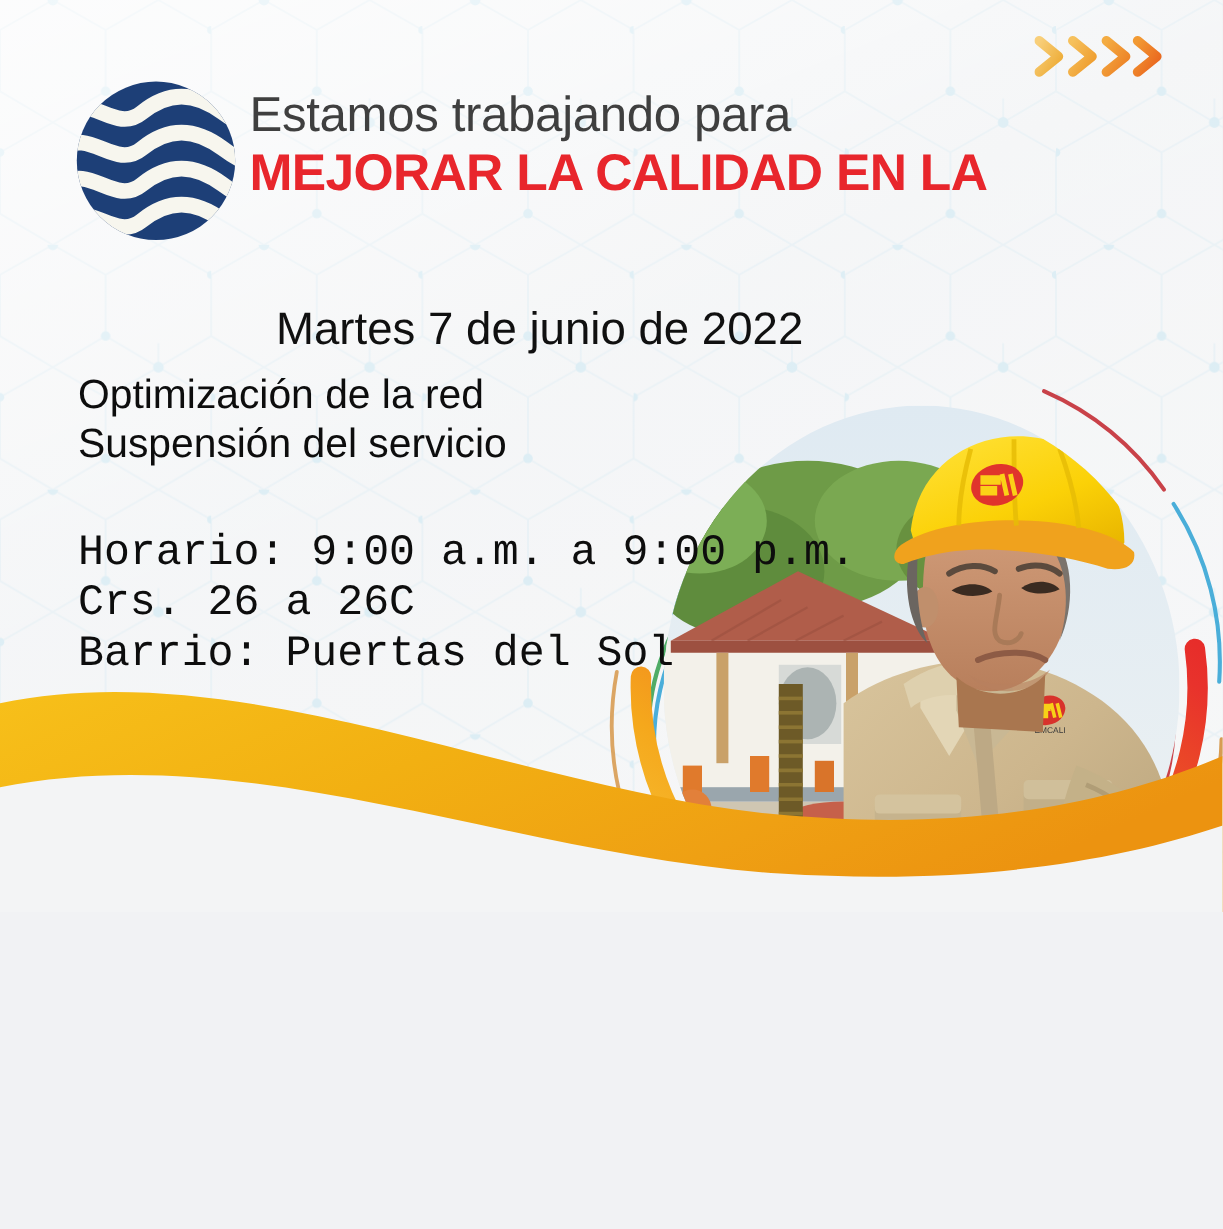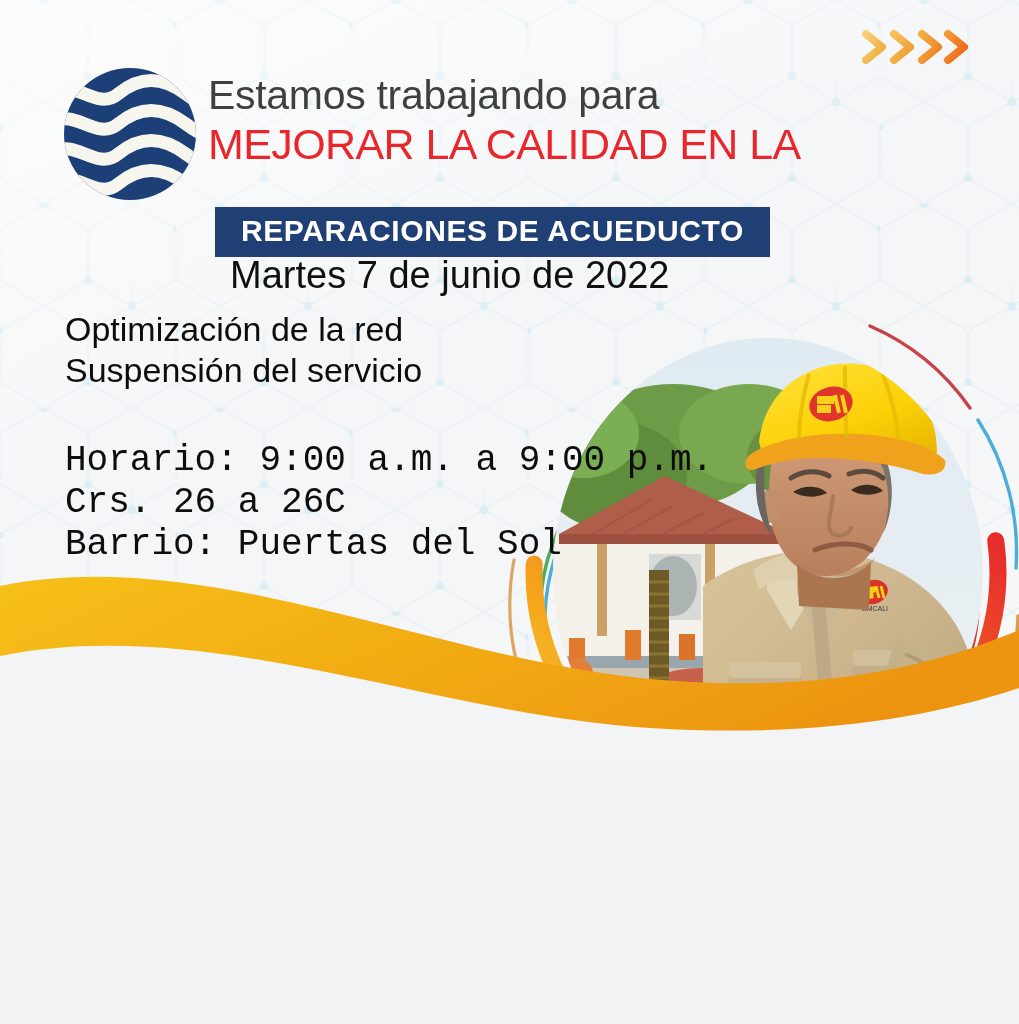--- a/index.html
+++ b/index.html
@@ -23,21 +23,21 @@
   .logo-water{position:absolute;left:62px;top:66px;width:136px;height:136px;z-index:5;}
 
   .header-text{
     position:absolute;left:208px;top:72px;z-index:5;width:700px;
   }
   .hl1,.hl3{
     font-size:41px;line-height:47px;color:#3f3f3f;font-weight:400;
     letter-spacing:-0.3px;white-space:nowrap;
   }
   .hl2{
-    font-size:43px;line-height:50px;color:#e8262c;font-weight:normal;
+    font-size:43px;line-height:50px;color:#e8262c;font-weight:bold;
     letter-spacing:-0.6px;white-space:nowrap;
   }
 
   .banner{
     position:absolute;left:215px;top:207px;z-index:5;
     background:#1f3f75;color:#ffffff;
     padding:7px 26px 9px 26px;
     font-size:30px;font-weight:bold;letter-spacing:0.6px;
     white-space:nowrap;
   }
@@ -154,21 +154,20 @@
       <path d="M-10 88 C 12 70, 34 106, 56 88 S 100 70, 124 88 S 160 106, 180 88"></path>
       <path d="M-10 118 C 12 100, 34 136, 56 118 S 100 100, 124 118 S 160 136, 180 118"></path>
     </g>
   </svg>
 
   <div class="header-text">
     <div class="hl1">Estamos trabajando para</div>
     <div class="hl2">MEJORAR LA CALIDAD EN LA</div>
   </div>
 
-  <div class="banner">REPARACIONES DE ACUEDUCTO</div>
   <div class="date-line">Martes 7 de junio de 2022</div>
 
   <div class="subject">
     <div>Optimización de la red</div>
     <div>Suspensión del servicio</div>
   </div>
 
   <div class="details">
     <div>Horario: 9:00 a.m. a 9:00 p.m.</div>
     <div>Crs. 26 a 26C</div>

